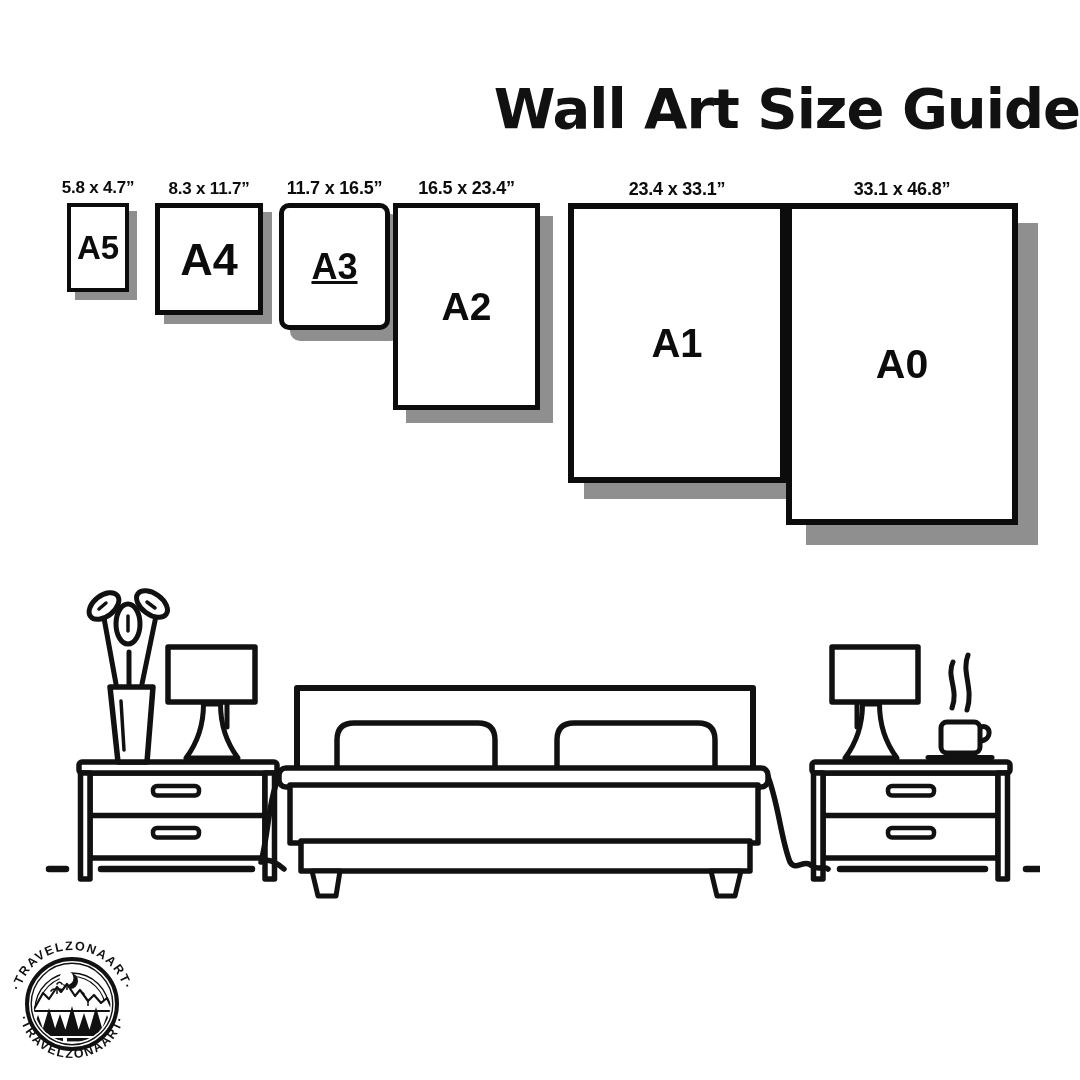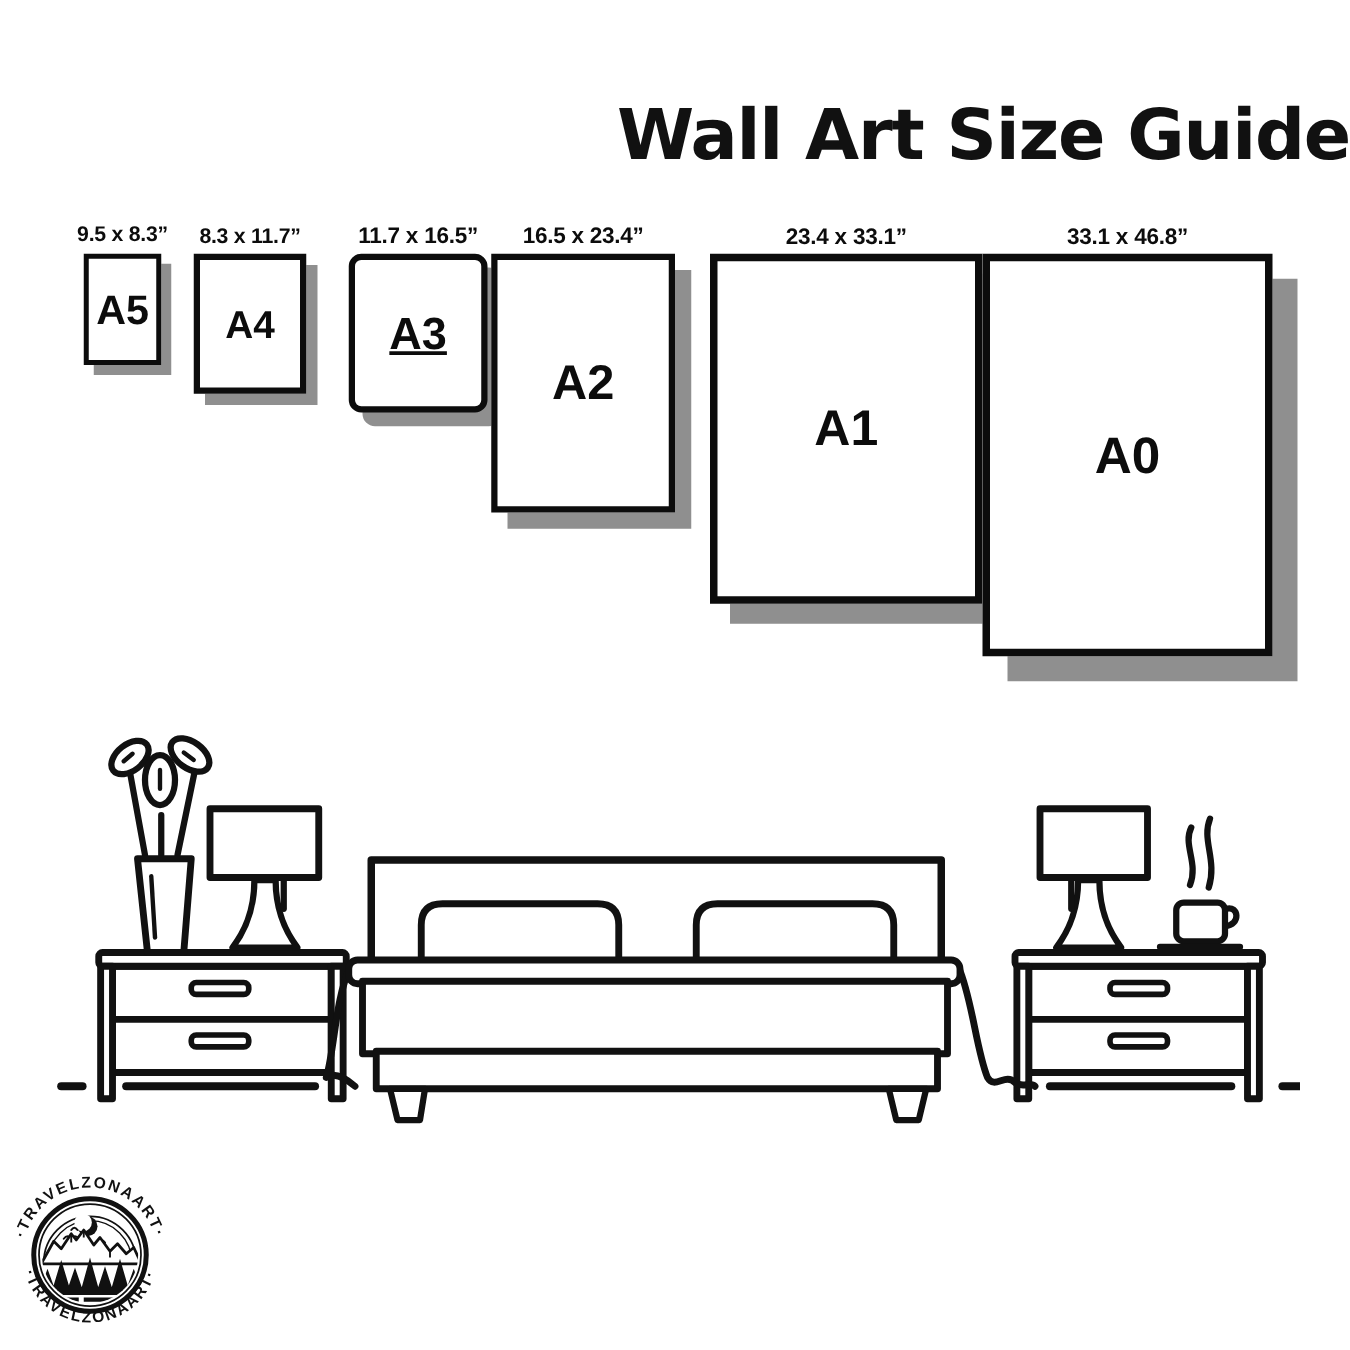--- a/index.html
+++ b/index.html
@@ -21,22 +21,22 @@
   .frame .code{
     font-weight:bold;color:#0c0c0c;line-height:1;
   }
   .frame .dim{
     position:absolute;bottom:calc(100% + 9px);left:50%;transform:translateX(-50%);
     white-space:nowrap;font-weight:bold;font-size:18px;letter-spacing:-0.2px;color:#0c0c0c;
   }
   .f-a5{left:67px;top:203px;width:62px;height:89px;border-width:4px;box-shadow:8px 8px 0 #8f8f8f;}
   .f-a5 .code{font-size:33px;}
   .f-a5 .dim{font-size:17px;}
-  .f-a4{left:155px;top:203px;width:90px;height:112px;border-width:5px;box-shadow:9px 9px 0 #8f8f8f;}
-  .f-a4 .code{font-size:31px;}
+  .f-a4{left:155px;top:203px;width:108px;height:112px;border-width:5px;box-shadow:9px 9px 0 #8f8f8f;}
+  .f-a4 .code{font-size:45px;}
   .f-a4 .dim{font-size:17px;}
   .f-a3{left:279px;top:203px;width:111px;height:127px;border-width:5px;box-shadow:11px 11px 0 #8f8f8f;border-radius:10px;}
   .f-a3 .code{font-size:36px;text-decoration:underline;}
   .f-a2{left:393px;top:203px;width:147px;height:207px;border-width:5px;box-shadow:13px 13px 0 #8f8f8f;}
   .f-a2 .code{font-size:39px;}
   .f-a1{left:568px;top:203px;width:218px;height:280px;border-width:6px;box-shadow:16px 16px 0 #8f8f8f;}
   .f-a1 .code{font-size:40px;}
   .f-a0{left:786px;top:203px;width:232px;height:322px;border-width:6px;box-shadow:20px 20px 0 #8f8f8f;}
   .f-a0 .code{font-size:41px;}
   
@@ -54,21 +54,21 @@
   }
 </style>
 </head>
 <body>
 
 <div class="page">
 
   <h1 class="title">Wall Art Size Guide</h1>
 
   <div class="frame f-a5">
-    <span class="dim">9.5 x 8.3”</span>
+    <span class="dim">5.8 x 4.7”</span>
     <span class="code">A5</span>
   </div>
   <div class="frame f-a4">
     <span class="dim">8.3 x 11.7”</span>
     <span class="code">A4</span>
   </div>
   <div class="frame f-a3">
     <span class="dim">11.7 x 16.5”</span>
     <span class="code">A3</span>
   </div>

